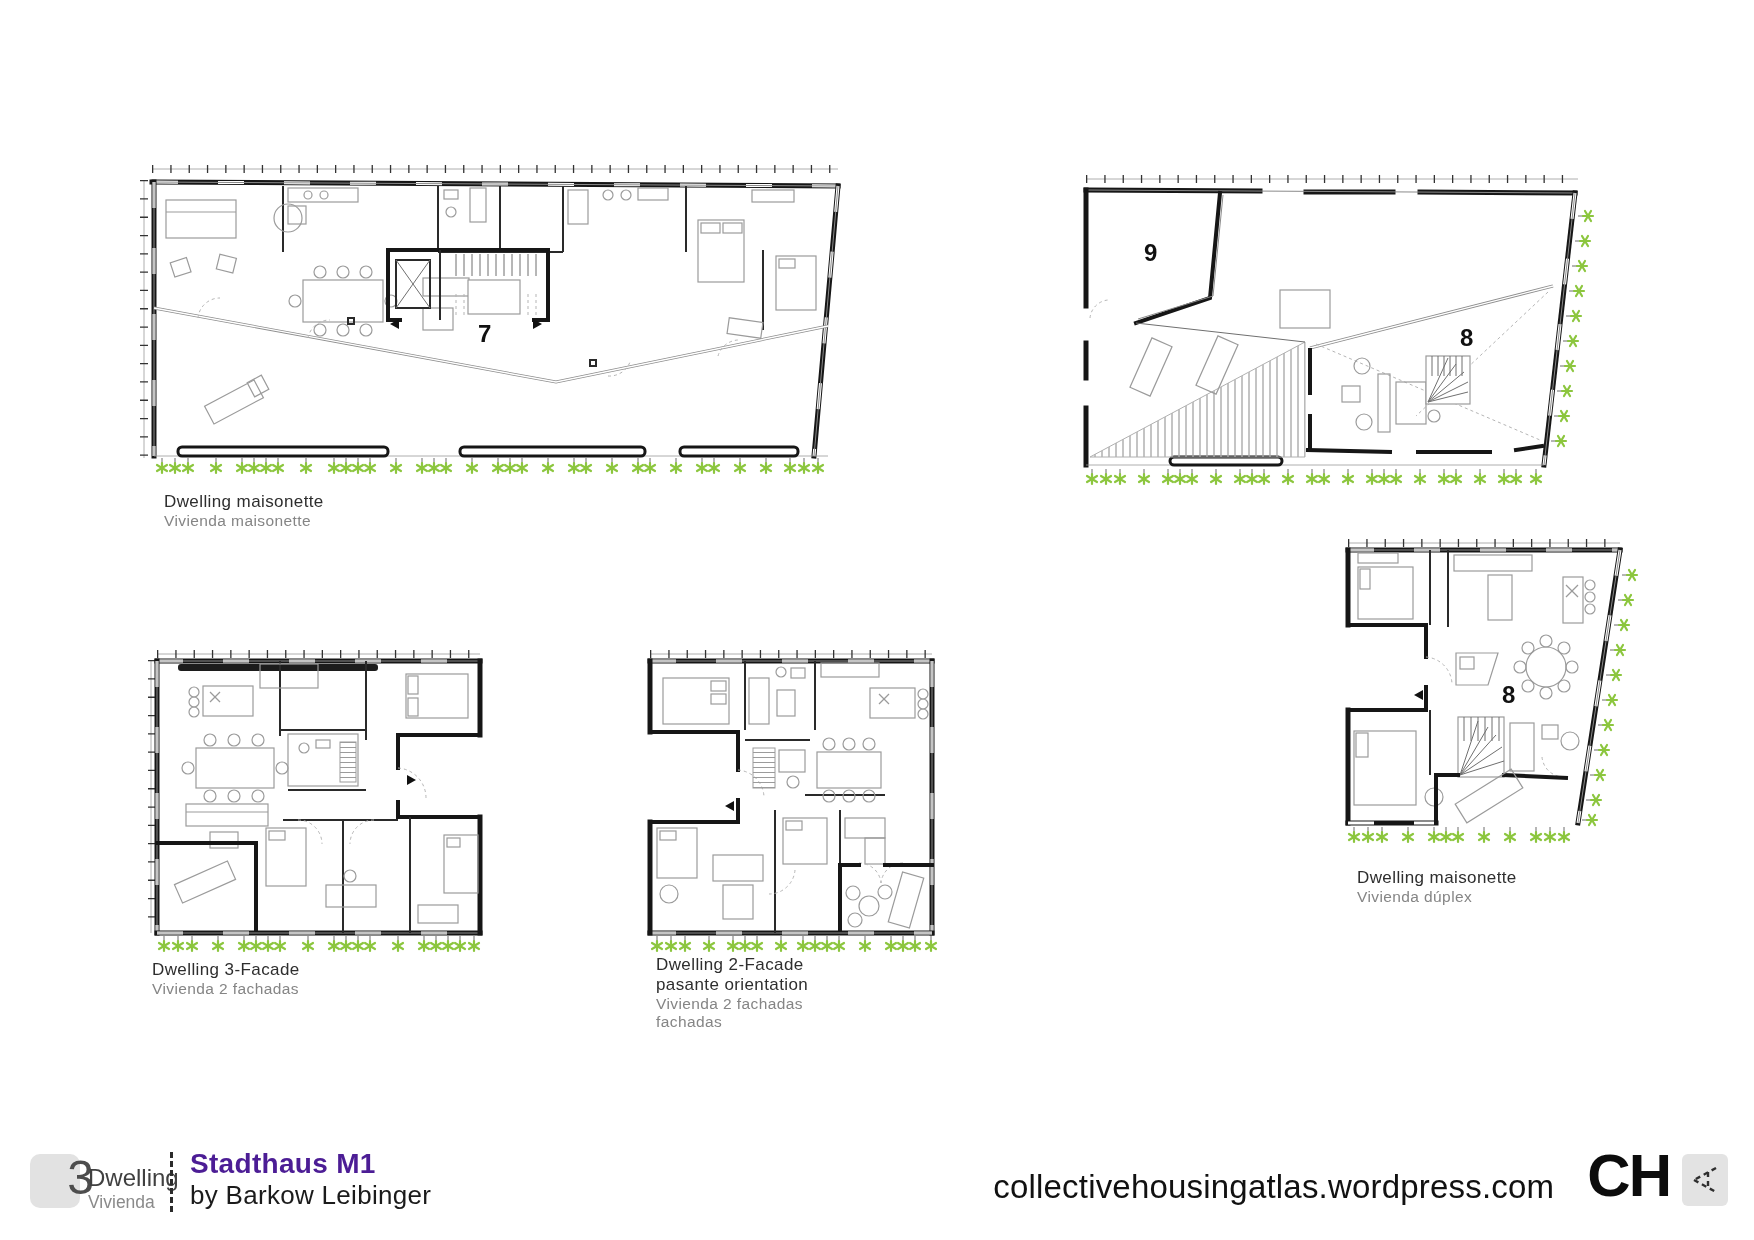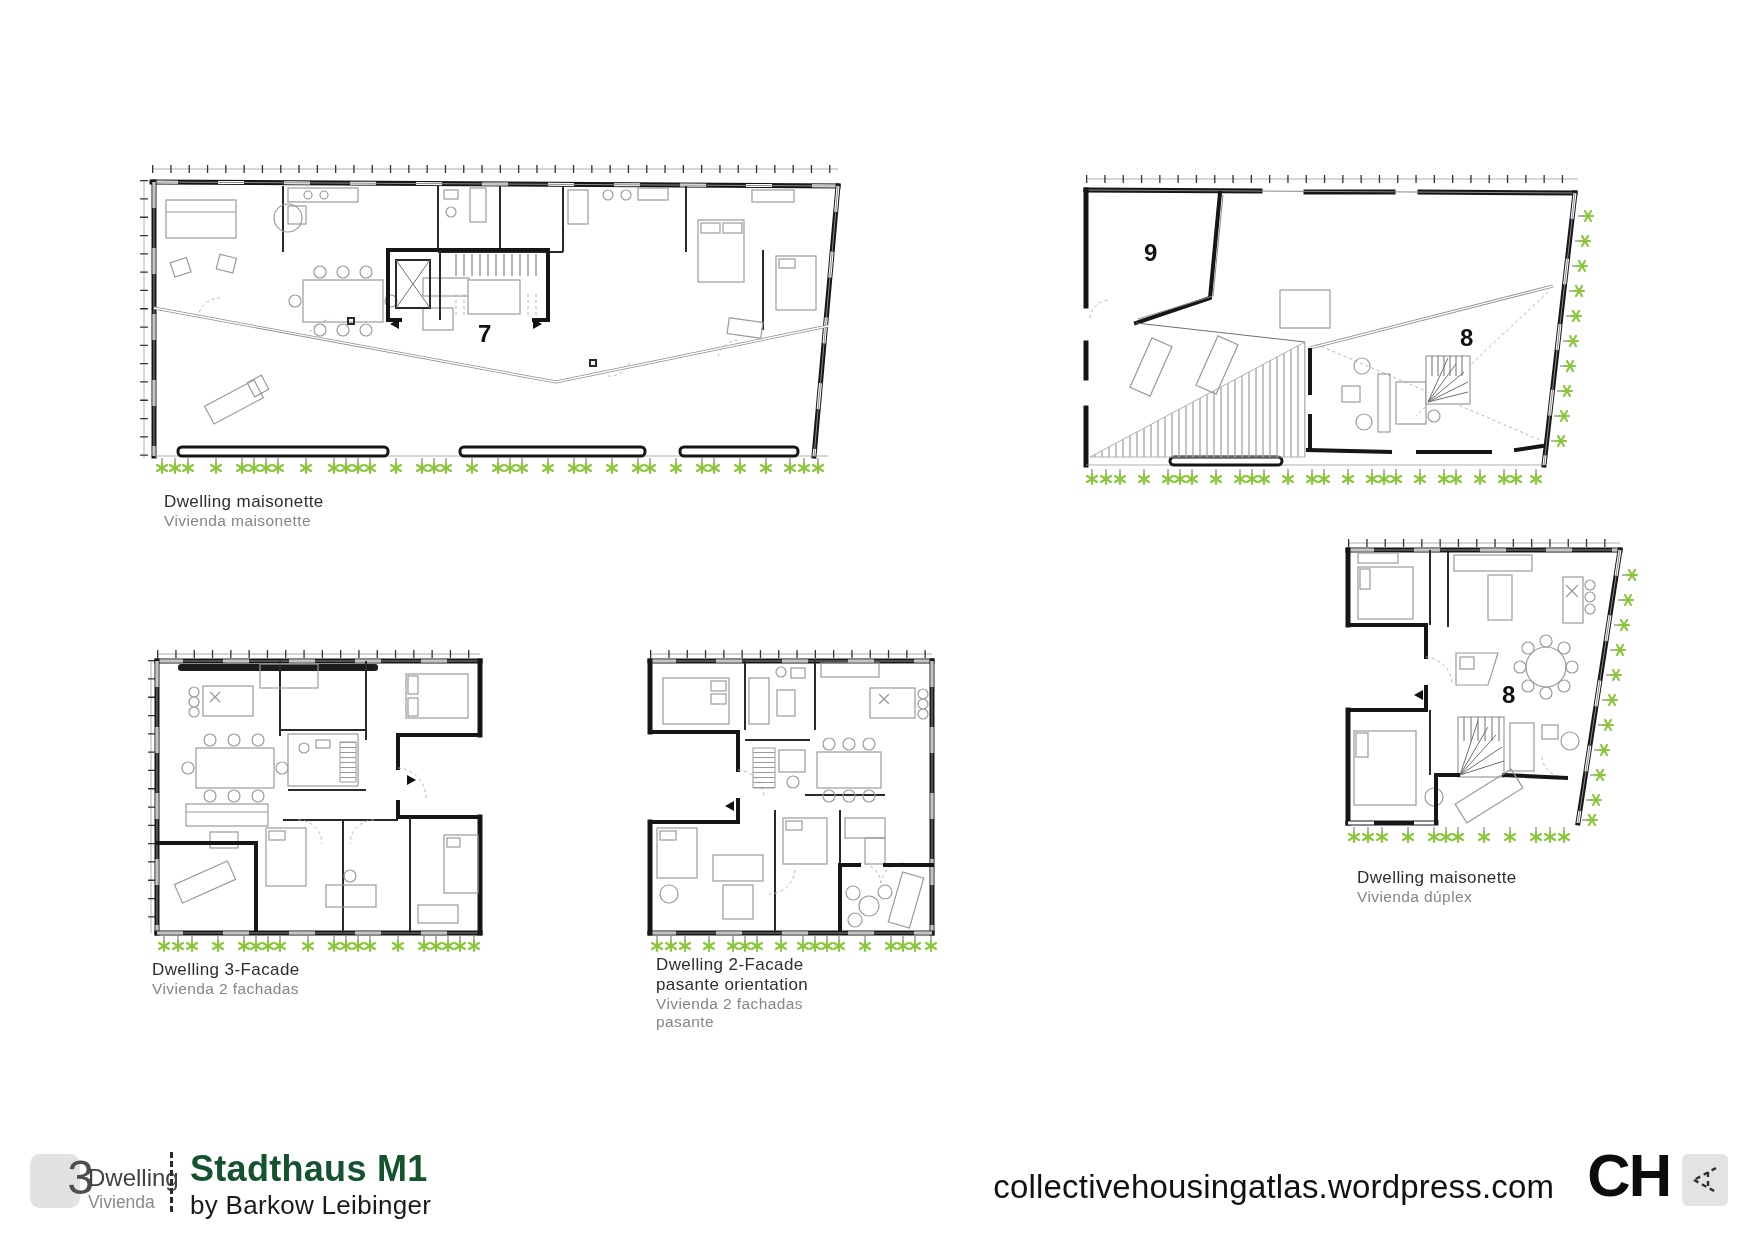--- a/index.html
+++ b/index.html
@@ -30,21 +30,21 @@
   
   .footer{position:absolute;left:0;top:1142px;width:1754px;height:98px;}
   .badge{position:absolute;left:30px;top:12px;width:50px;height:54px;background:#e2e2e2;
          border-radius:10px;}
   .badge .n{position:absolute;right:-14px;top:-4px;font-size:48px;font-weight:400;color:#4d4d4d;}
   .unitlabels{position:absolute;left:88px;top:22px;}
   .unitlabels .en{font-size:24px;color:#404040;}
   .unitlabels .es{font-size:17.5px;color:#8a8a8a;}
   .fdivider{position:absolute;left:170px;top:10px;height:60px;border-left:3.5px dashed #2b2b2b;}
   .projblock{position:absolute;left:190px;top:6px;}
-  .projblock .pt{font-size:36px;font-weight:700;color:#14532d;letter-spacing:.3px;}
+  .projblock .pt{font-size:28px;font-weight:700;color:#4c1d95;letter-spacing:.3px;}
   .projblock .pa{font-size:26px;font-weight:400;color:#1b1b1b;letter-spacing:.3px;}
   .rightblock{position:absolute;right:26px;top:4px;display:flex;align-items:flex-end;gap:12px;}
   .siteblock{text-align:right;}
   .siteblock .url{font-size:33px;color:#111;letter-spacing:.2px;}
   .siteblock .sub{font-size:20.5px;color:#222;letter-spacing:.2px;}
   .chlogo{font-size:60px;font-weight:800;color:#0c0c0c;letter-spacing:-2px;line-height:1;margin-left:21px;}
   .atlasicon{width:46px;height:52px;background:#e3e3e3;border-radius:6px;display:flex;
              align-items:center;justify-content:center;}
 </style>
 </head>
@@ -539,21 +539,21 @@
           <use href="#plant" x="258" y="294"></use>
         <use href="#plant" x="270" y="294"></use>
           <use href="#plant" x="286" y="294"></use>
       </g>
     </svg>
   </div>
   <div class="caption" style="left:656px;top:955px;">
     <div class="t1">Dwelling 2-Facade</div>
     <div class="t1">pasante orientation</div>
     <div class="t2">Vivienda 2 fachadas</div>
-    <div class="t2">pasante</div>
+    <div class="t2">fachadas</div>
   </div>
 
   <div class="plan" style="left:1338px;top:535px;">
     <svg width="318" height="330" viewBox="0 0 318 330">
       <line class="base" x1="10" y1="8" x2="282" y2="8"></line>
       <line class="ticks" x1="10" y1="8" x2="282" y2="8"></line>
 
       <line class="wall" x1="10" y1="15" x2="282" y2="15"></line>
       <line class="win" x1="10" y1="15" x2="282" y2="15"></line>
       <line class="winl" x1="10" y1="15" x2="282" y2="15"></line>

